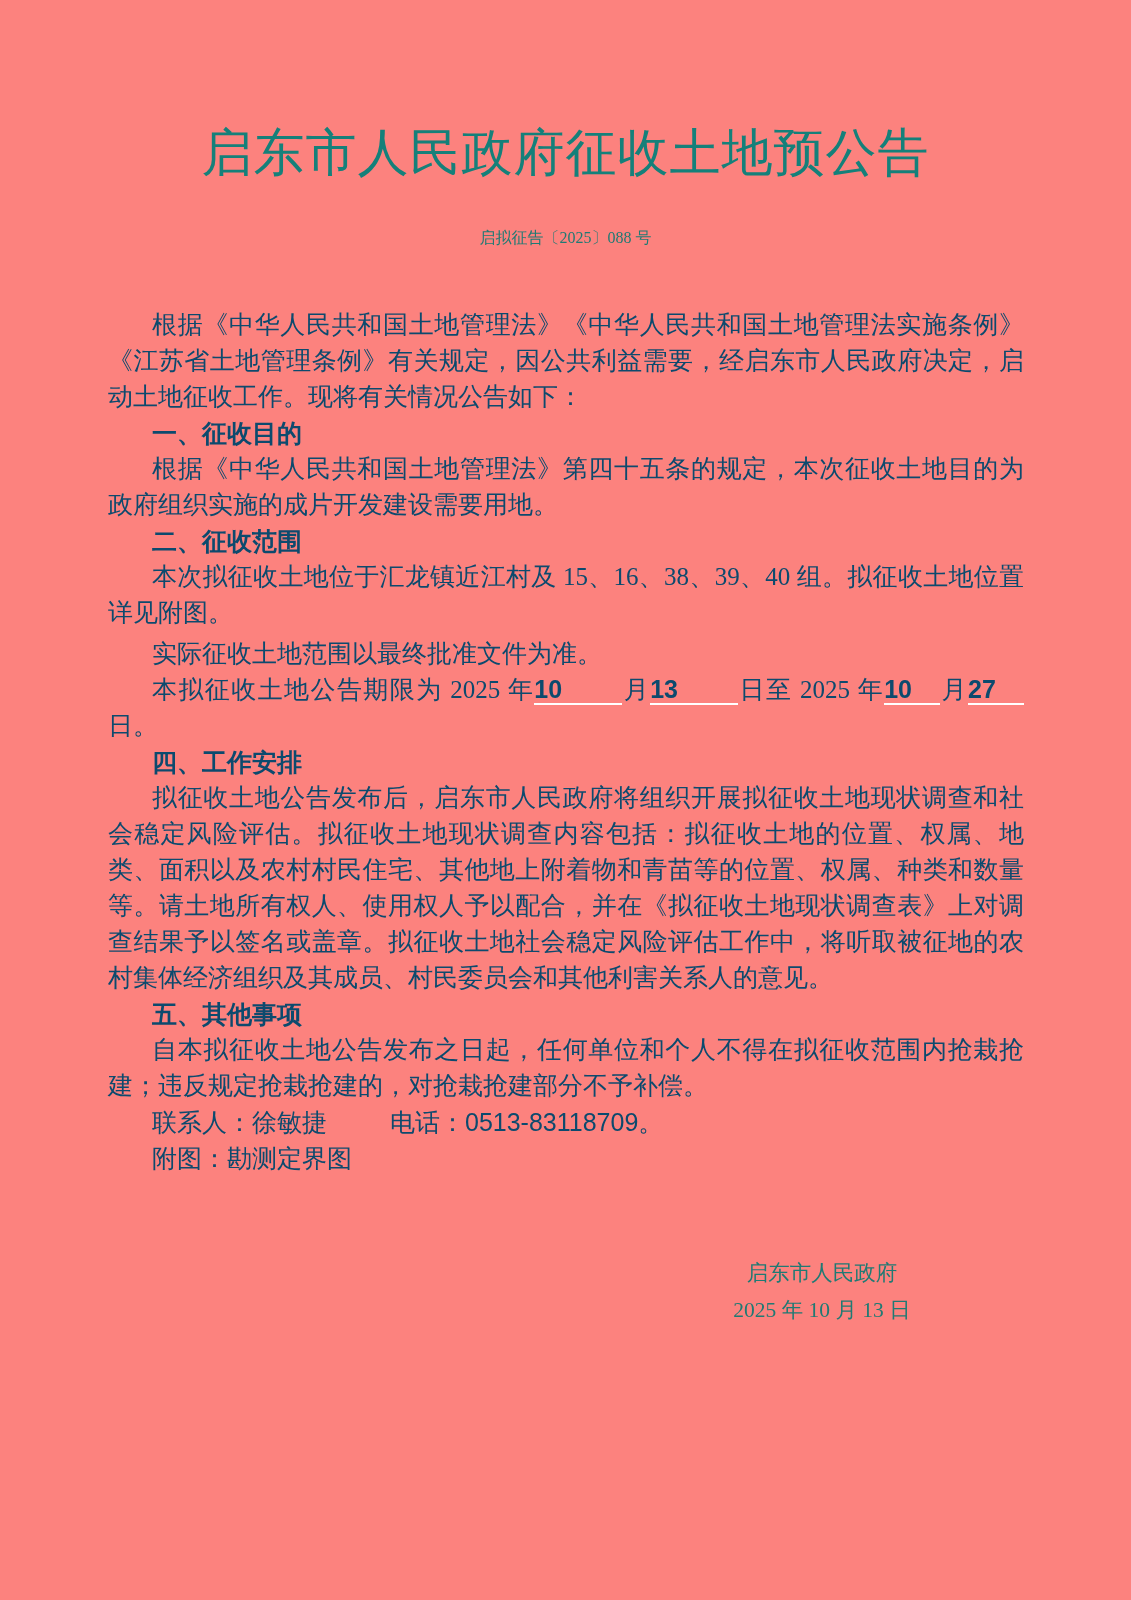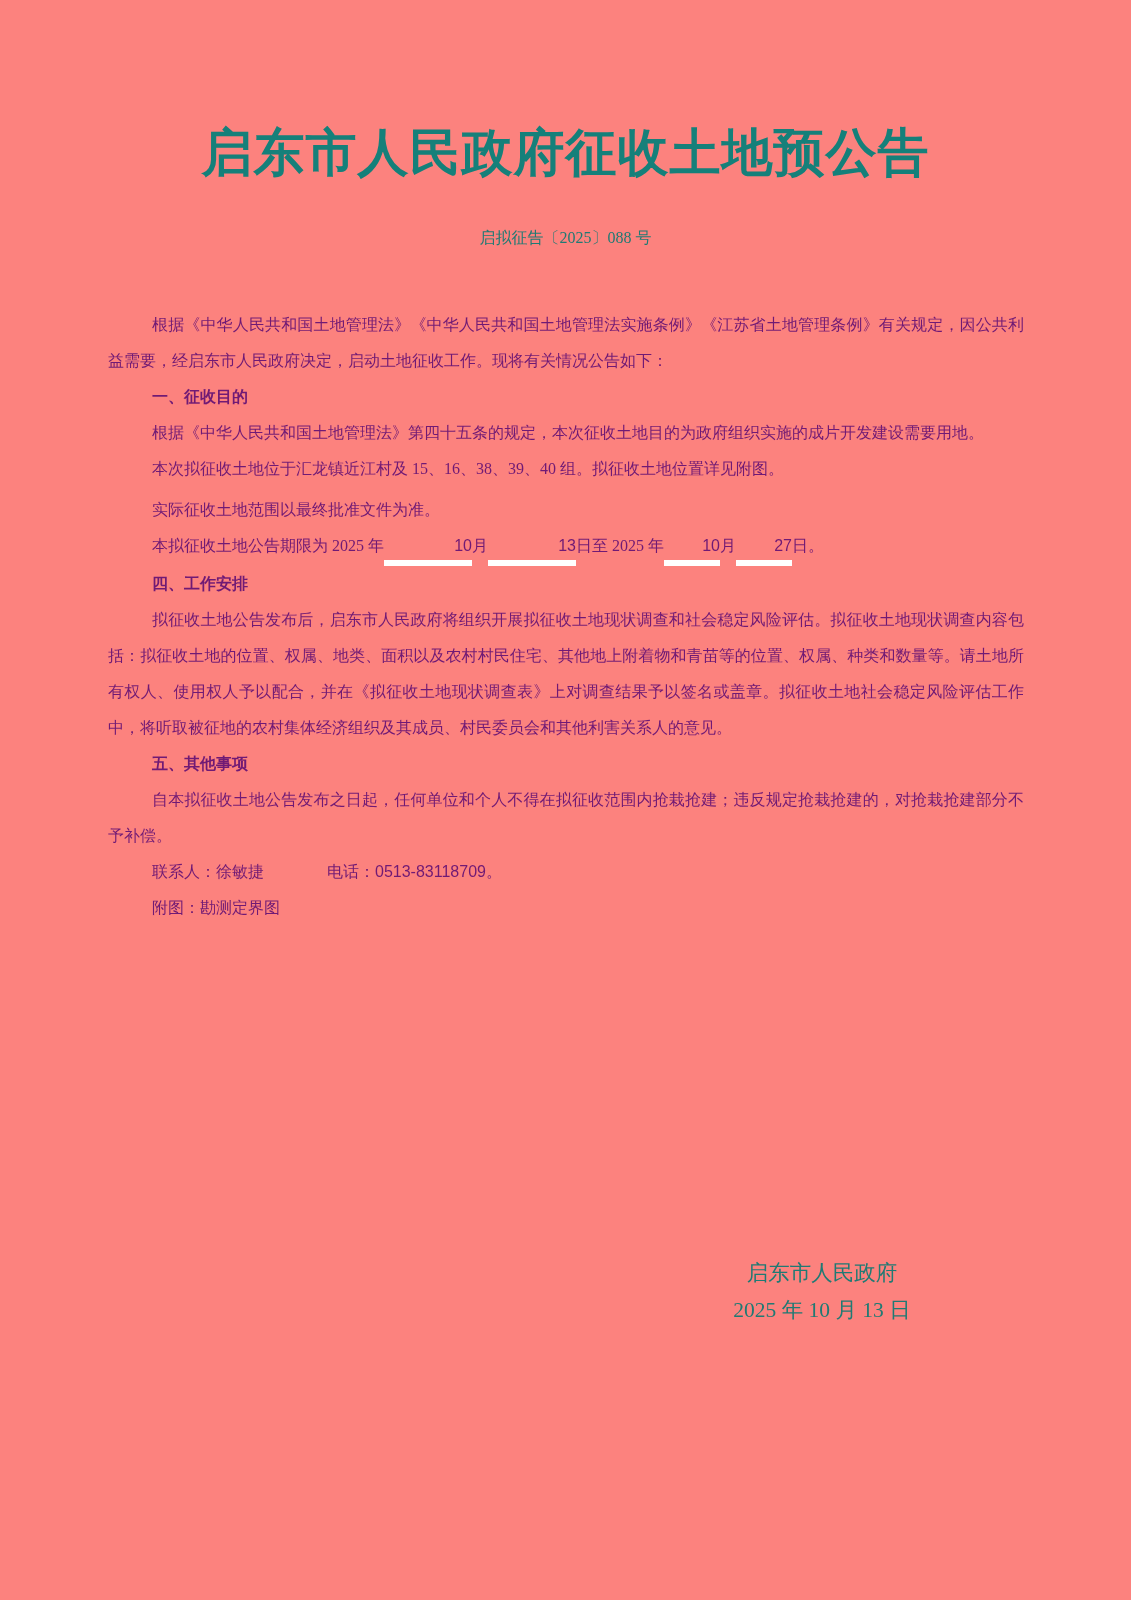--- a/index.html
+++ b/index.html
@@ -13,64 +13,65 @@
     width: 1131px; height: 1600px;
     background: #FC827E;
     color: #1F7A74;
     overflow: hidden;
   }
   .doc-title {
     position: absolute;
     top: 122px; left: 0; width: 100%;
     text-align: center;
     font-size: 51px;
-    font-weight: 700;
+    font-weight: 400;
     letter-spacing: 1px;
     color: #15807A;
     line-height: 62px;
   }
   .doc-number {
     position: absolute;
     top: 224px; left: 0; width: 100%;
     text-align: center;
     font-size: 16px;
     line-height: 28px;
     color: #1F7A74;
   }
   .content {
     position: absolute;
     top: 307px; left: 108px;
     width: 916px;
-    font-size: 16px;
+    font-size: 25px;
     line-height: 36px;
     text-align: justify;
-    color: #701a75;
+    color: #0c4a6e;
   }
   .content p { margin: 0; }
   .indent { text-indent: 44px; }
   .sec-heading {
     font-family: "Liberation Sans", "DejaVu Sans", sans-serif;
     font-weight: 700;
     text-indent: 44px;
   }
   .sec-heading-regular {
     font-weight: 400;
     text-indent: 44px;
   }
   .para-gap { margin-top: 5px !important; }
   .num {
     font-family: "Liberation Sans", "DejaVu Sans", sans-serif;
   }
   .blank {
     display: inline-block;
-    text-align: right;
-    border-bottom: 6px solid #ffffff;
+    text-align: left;
+    border-bottom: 2px solid #ffffff;
     font-family: "Liberation Sans", "DejaVu Sans", sans-serif;
     line-height: 28px;
     text-indent: 0;
+    font-weight: bold;
   }
   .blank-wide { width: 88px; }
   .blank-narrow { width: 56px; }
   .contact-person { margin-right: 63px; }
   .signature {
     position: absolute;
     top: 1255px; left: 698px;
     width: 248px;
     text-align: center;
     font-size: 21.5px;
@@ -88,20 +89,21 @@
 
   <div class="doc-number">启拟征告〔2025〕088 号</div>
 
   <div class="content">
 
     <p class="indent">根据《中华人民共和国土地管理法》《中华人民共和国土地管理法实施条例》《江苏省土地管理条例》有关规定，因公共利益需要，经启东市人民政府决定，启动土地征收工作。现将有关情况公告如下：</p>
 
     <p class="sec-heading">一、征收目的</p>
     <p class="indent">根据《中华人民共和国土地管理法》第四十五条的规定，本次征收土地目的为政府组织实施的成片开发建设需要用地。</p>
 
+    <p class="sec-heading">二、征收范围</p>
     <p class="indent">本次拟征收土地位于汇龙镇近江村及 15、16、38、39、40 组。拟征收土地位置详见附图。</p>
     <p class="indent para-gap">实际征收土地范围以最终批准文件为准。</p>
 
 
     <p class="indent"><span>本拟征收土地公告期限为 2025 年</span><span class="blank blank-wide">10</span><span>月</span><span class="blank blank-wide">13</span><span>日至 2025 年</span><span class="blank blank-narrow">10</span><span>月</span><span class="blank blank-narrow">27</span><span>日。</span></p>
 
     <p class="sec-heading">四、工作安排</p>
     <p class="indent">拟征收土地公告发布后，启东市人民政府将组织开展拟征收土地现状调查和社会稳定风险评估。拟征收土地现状调查内容包括：拟征收土地的位置、权属、地类、面积以及农村村民住宅、其他地上附着物和青苗等的位置、权属、种类和数量等。请土地所有权人、使用权人予以配合，并在《拟征收土地现状调查表》上对调查结果予以签名或盖章。拟征收土地社会稳定风险评估工作中，将听取被征地的农村集体经济组织及其成员、村民委员会和其他利害关系人的意见。</p>
 
     <p class="sec-heading">五、其他事项</p>

